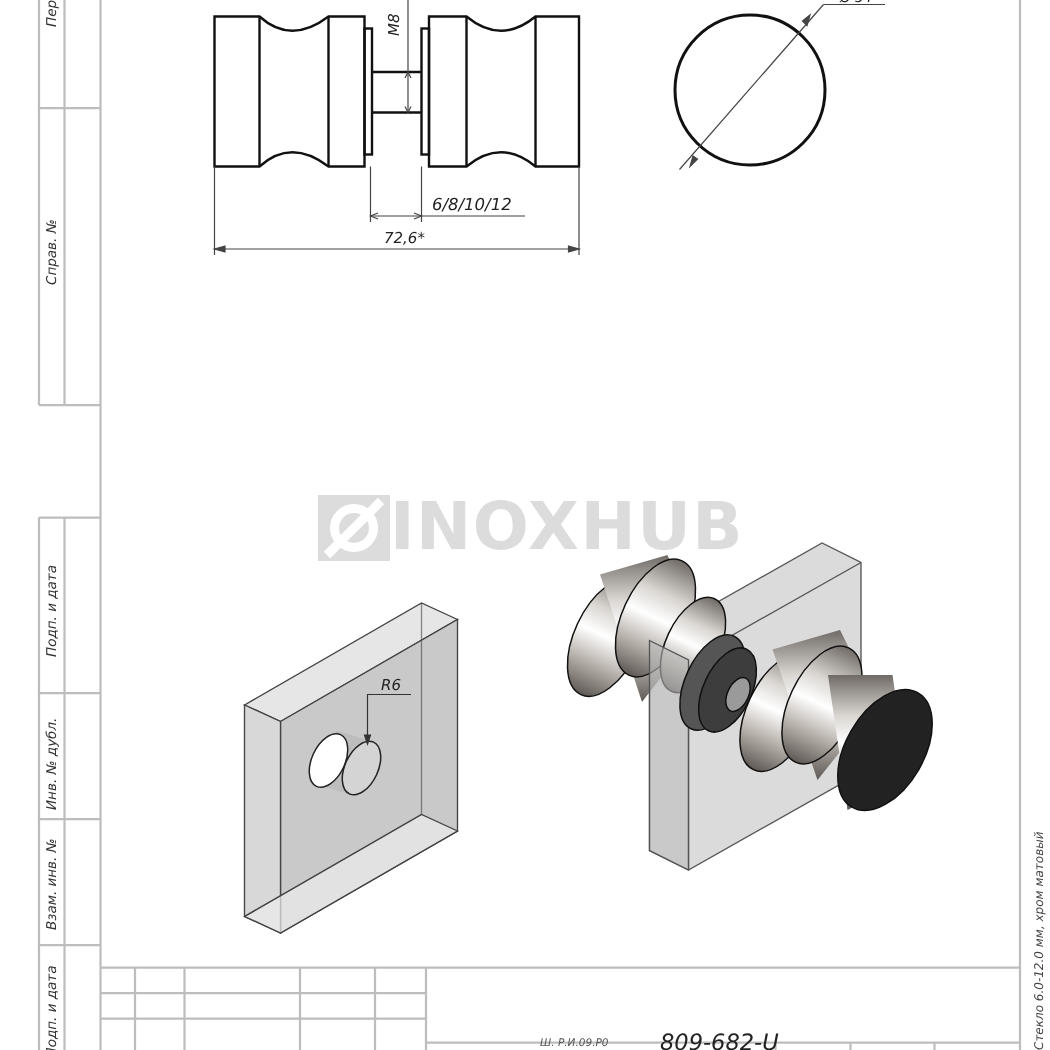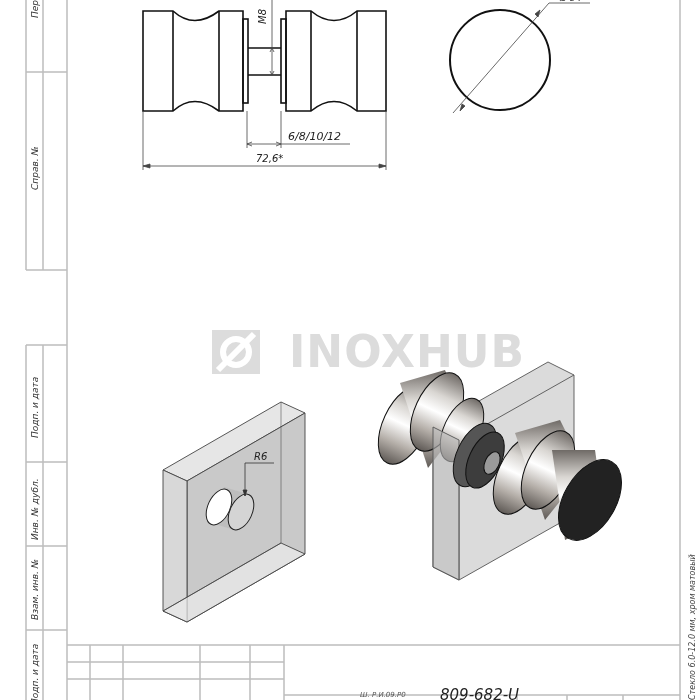--- a/index.html
+++ b/index.html
@@ -1,21 +1,21 @@
 <!DOCTYPE html>
 <html><head>
 <meta charset="utf-8">
 <style>
   html, body { margin:0; padding:0; background:#ffffff; }
   body { width:700px; height:700px; position:relative; overflow:hidden; font-family:"DejaVu Sans", sans-serif; }
   .layer { position:absolute; left:0; top:0; width:700px; height:700px; }
   .vlabel { position:absolute; font-style:italic; font-size:9px; color:#333; white-space:nowrap;
             transform-origin:left top; transform:rotate(-90deg); font-family:"DejaVu Sans", sans-serif; }
   .dim { font-family:"DejaVu Sans", sans-serif; font-style:italic; fill:#222; }
-  .watermark { position:absolute; left:212px; top:327px; height:50px; display:flex; align-items:center;gap:29px; }
+  .watermark { position:absolute; left:212px; top:327px; height:50px; display:flex; align-items:center; }
   .wm-text { font-family:"DejaVu Sans", sans-serif; font-weight:bold; font-size:44px; color:#dcdcdc; letter-spacing:1px; line-height:50px; }
   .part-no { position:absolute; left:440px; top:686px; font-style:italic; font-size:15px; color:#222; font-family:"DejaVu Sans", sans-serif; }
   .part-sub { position:absolute; left:360px; top:691px; font-style:italic; font-size:7px; color:#555; font-family:"DejaVu Sans", sans-serif;text-align:center; }
   .side-note { position:absolute; left:688px; top:700px; font-style:italic; font-size:8px; color:#444; white-space:nowrap;
                transform-origin:left top; transform:rotate(-90deg); font-family:"DejaVu Sans", sans-serif; }
 </style>
 </head>
 <body>
 
 <svg class="layer" viewBox="0 0 700 700" xmlns="http://www.w3.org/2000/svg">

